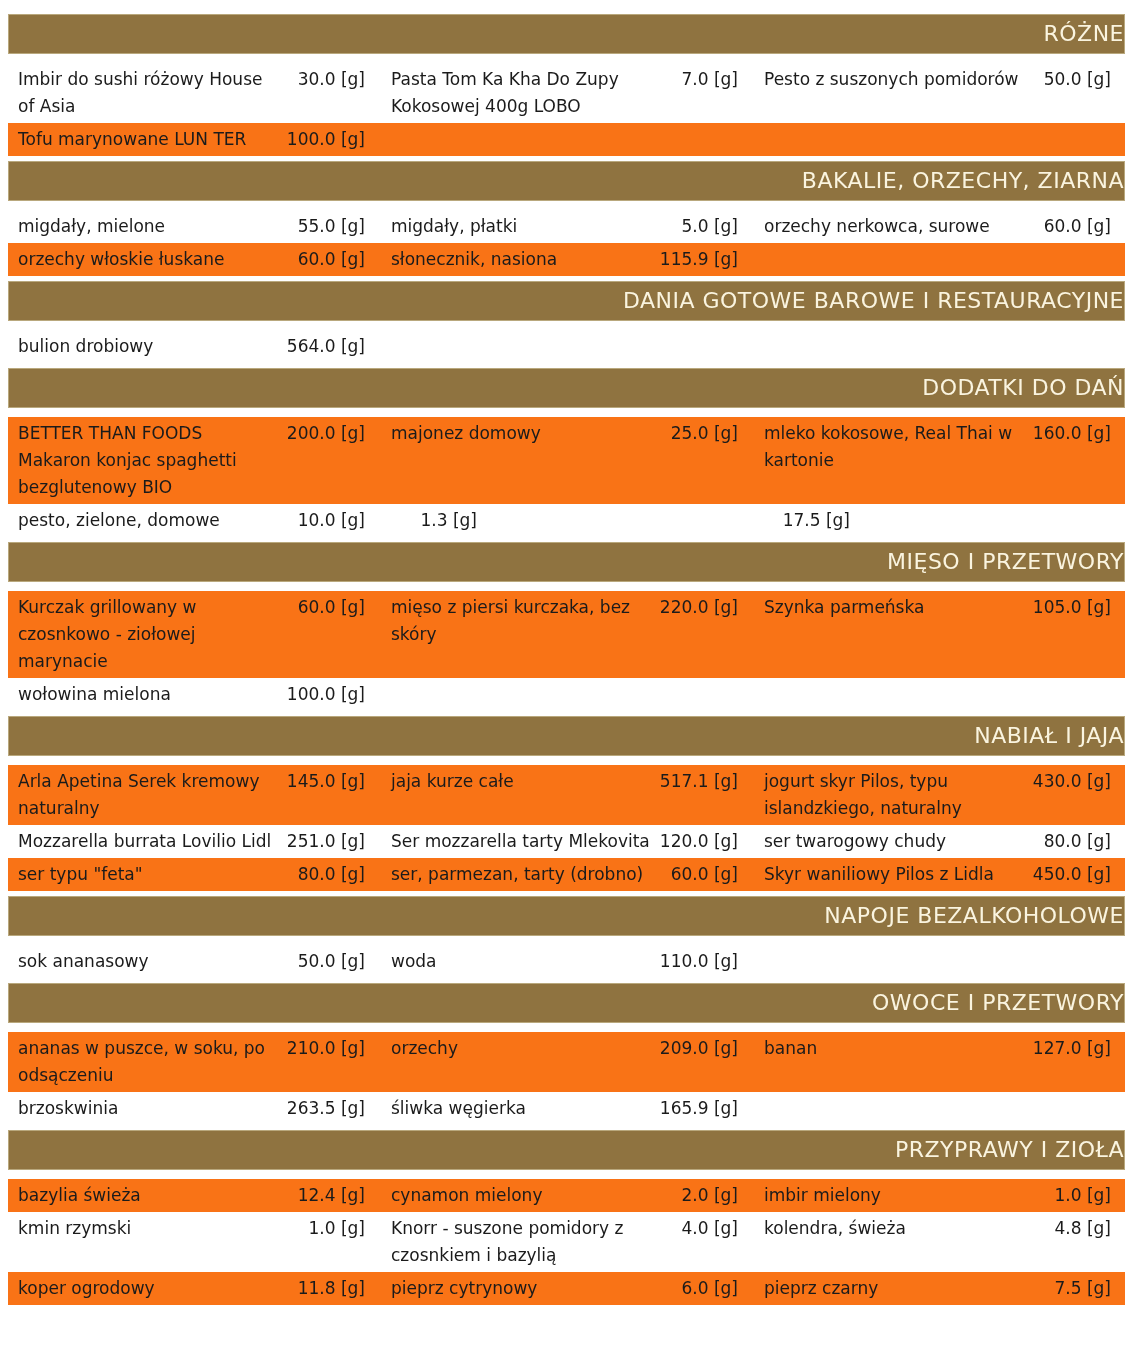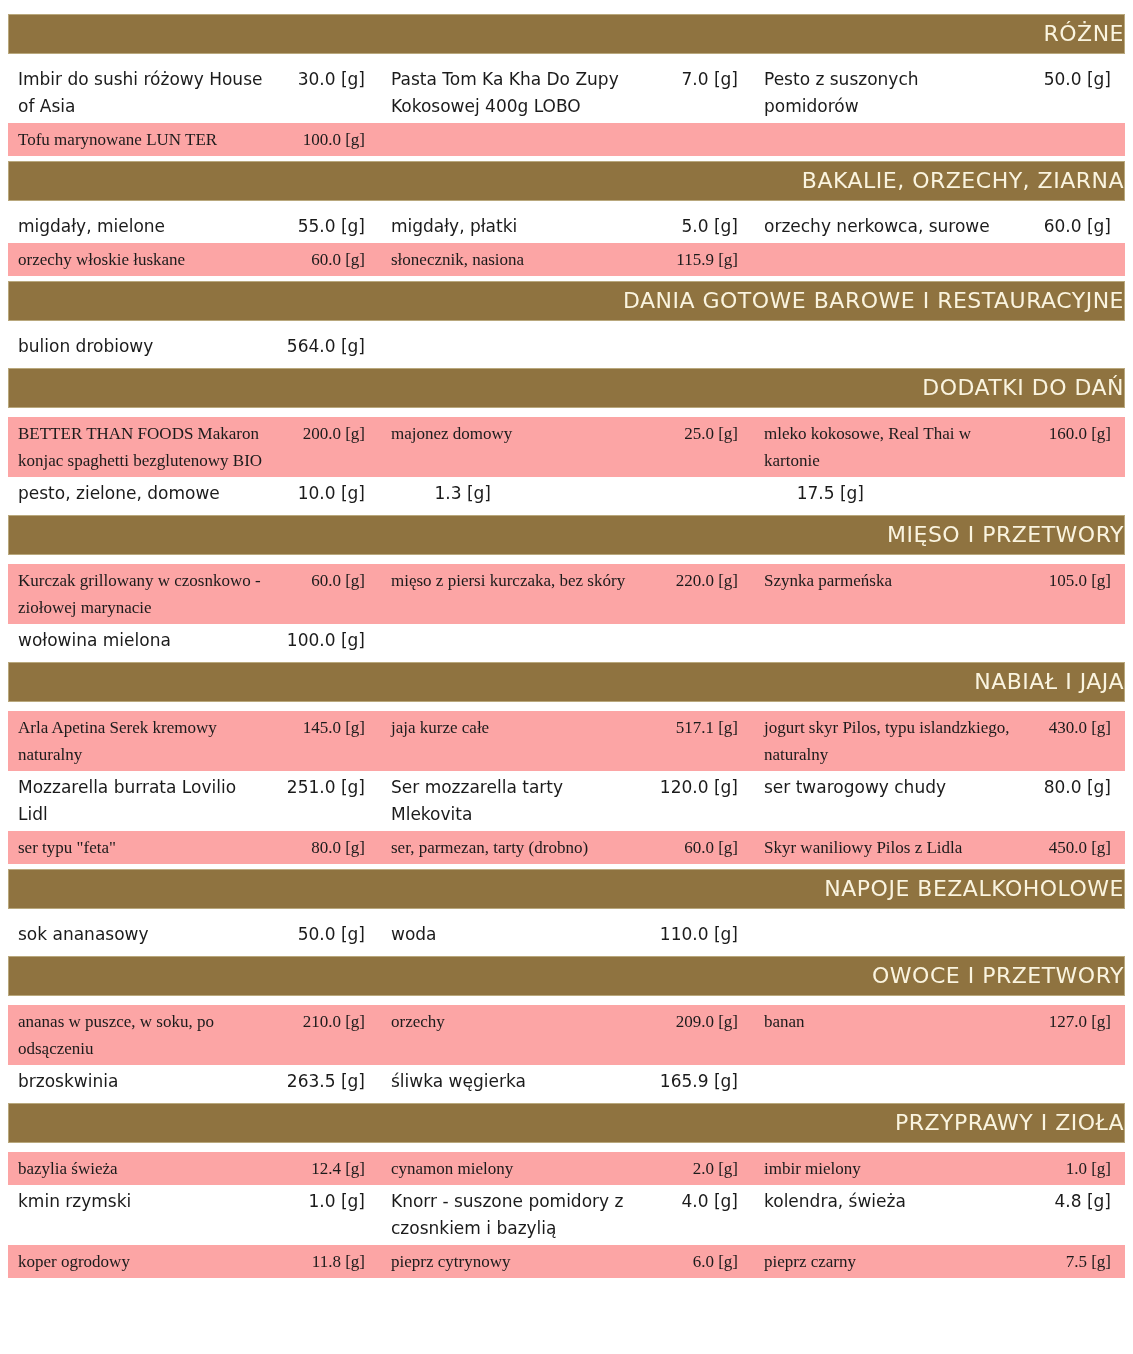--- a/index.html
+++ b/index.html
@@ -28,35 +28,35 @@
     box-sizing: content-box;
     overflow: hidden;
     white-space: nowrap;
   }
   .row {
     display: grid;
     grid-template-columns: 1fr 1fr 1fr;
     column-gap: 26px;
     padding: 3px 14px 3px 10px;
   }
-  .row.alt { background: #fca5a5; font-family: Liberation Serif, serif; }
+  .row.alt { background: #f97316; }
   .cell {
     display: flex;
     align-items: flex-start;
   }
   .iname {
     flex: 1 1 auto;
     font-size: 17px;
     line-height: 27px;
   }
   .iamt {
     white-space: nowrap;
     text-align: right;
     min-width: 86px;
-    margin-left: 14px;
+    margin-left: 0;
     font-size: 17px;
     line-height: 27px;
   }
 </style>
 </head>
 <body>
 
 <main id="list">
   <section class="category">
     <header class="bar">

